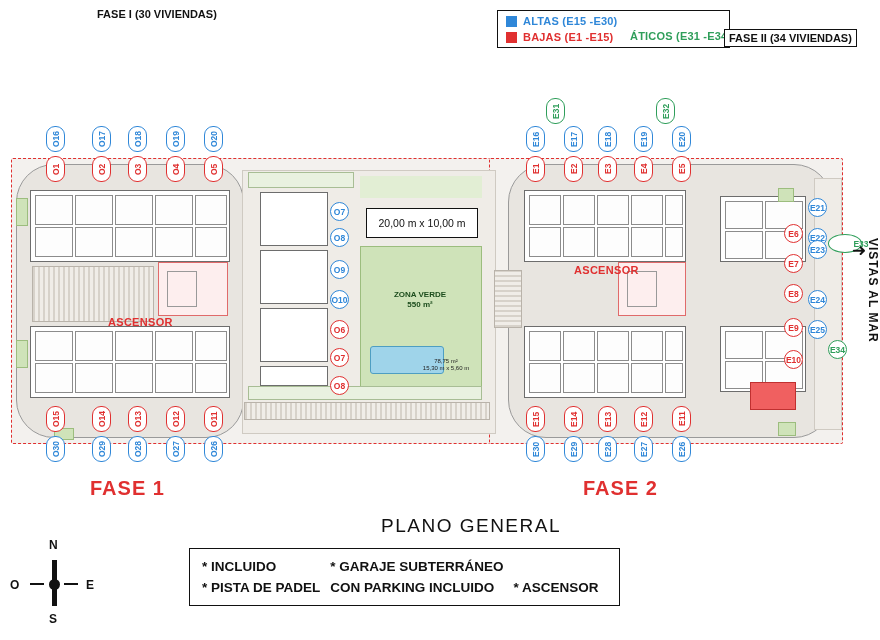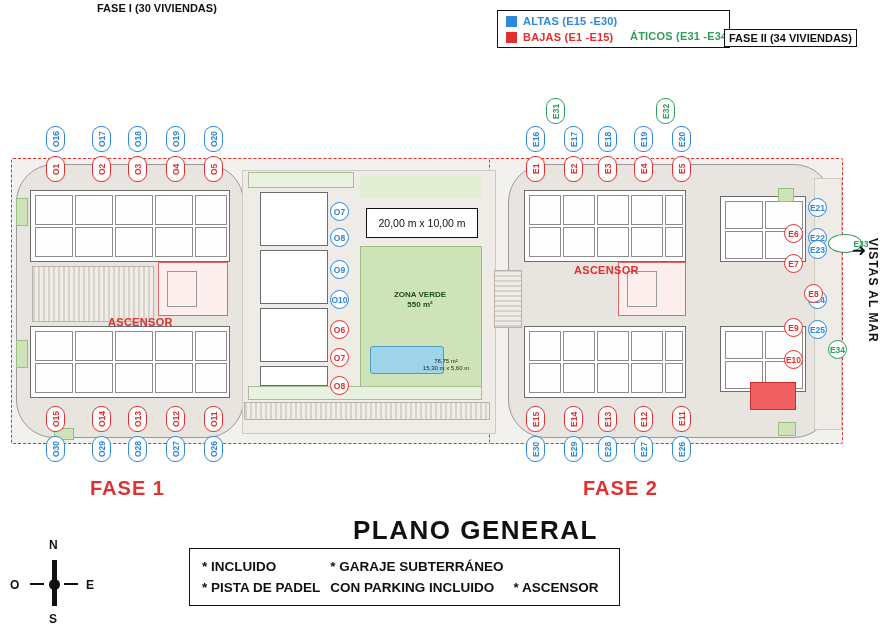--- a/index.html
+++ b/index.html
@@ -93,40 +93,40 @@
     position:absolute;color:#e03030;font-weight:bold;font-size:20px;letter-spacing:1px;
   }
   
   .vistas{
     position:absolute;font-size:12px;font-weight:bold;letter-spacing:1px;
     writing-mode:vertical-rl;
   }
   .arrow{position:absolute;font-size:17px;}
   
   .plano-general{
-    position:absolute;font-size:26px;font-weight:bold;letter-spacing:1.5px;
+    position:absolute;font-size:19px;font-weight:normal;letter-spacing:1.5px;margin-left:28px;
   }
   .notes{
     position:absolute;border:1px solid #111;background:#fff;
     padding:6px 10px;font-size:13.5px;font-weight:bold;
   }
   .notes td{padding:2px 8px 2px 0;white-space:nowrap;}
   
   .compass{position:absolute;width:92px;height:92px;}
   .compass .lbl{position:absolute;font-size:12px;font-weight:bold;}
   .needle{
     position:absolute;left:44px;top:22px;width:5px;height:46px;background:#111;
   }
   .needle-dot{position:absolute;left:41px;top:41px;width:11px;height:11px;border-radius:50%;background:#111;}
   .tick{position:absolute;background:#111;}
 </style>
 </head>
 <body>
 
-<div class="abs" style="left:77px;top:2px;padding-left:20px;">
+<div class="abs" style="left:77px;top:8px;padding-left:20px;">
   <div class="phase-title">FASE I (30 VIVIENDAS)</div>
 </div>
 
 <div class="abs" style="left:497px;top:10px;">
   <div class="legend-box" style="width:215px;">
     <div class="legend-row">
       <span class="sw" style="background:#2f87d8"></span>
       <span class="legend-label" style="color:#2f87d8">ALTAS (E15 -E30)</span>
     </div>
     <div class="legend-row">
@@ -308,21 +308,21 @@
   <div class="mk tall rot" style="left:664px;top:286px;">E26</div>
 
   <div class="mk" style="left:800px;top:48px;">E21</div>
   <div class="mk" style="left:800px;top:78px;">E22</div>
   <div class="mk" style="left:800px;top:90px;">E23</div>
   <div class="mk" style="left:800px;top:140px;">E24</div>
   <div class="mk" style="left:800px;top:170px;">E25</div>
 
   <div class="mk red" style="left:776px;top:74px;">E6</div>
   <div class="mk red" style="left:776px;top:104px;">E7</div>
-  <div class="mk red" style="left:796px;top:134px;">E8</div>
+  <div class="mk red" style="left:776px;top:134px;">E8</div>
   <div class="mk red" style="left:776px;top:168px;">E9</div>
   <div class="mk red" style="left:776px;top:200px;">E10</div>
 
   <div class="mk green" style="left:820px;top:84px;padding-left:32px;">E33</div>
   <div class="mk green" style="left:820px;top:190px;">E34</div>
 </div>
 
 <div class="arrow" style="left:852px;top:240px;">➜</div>
 <div class="vistas" style="left:866px;top:238px;">VISTAS AL MAR</div>
 

